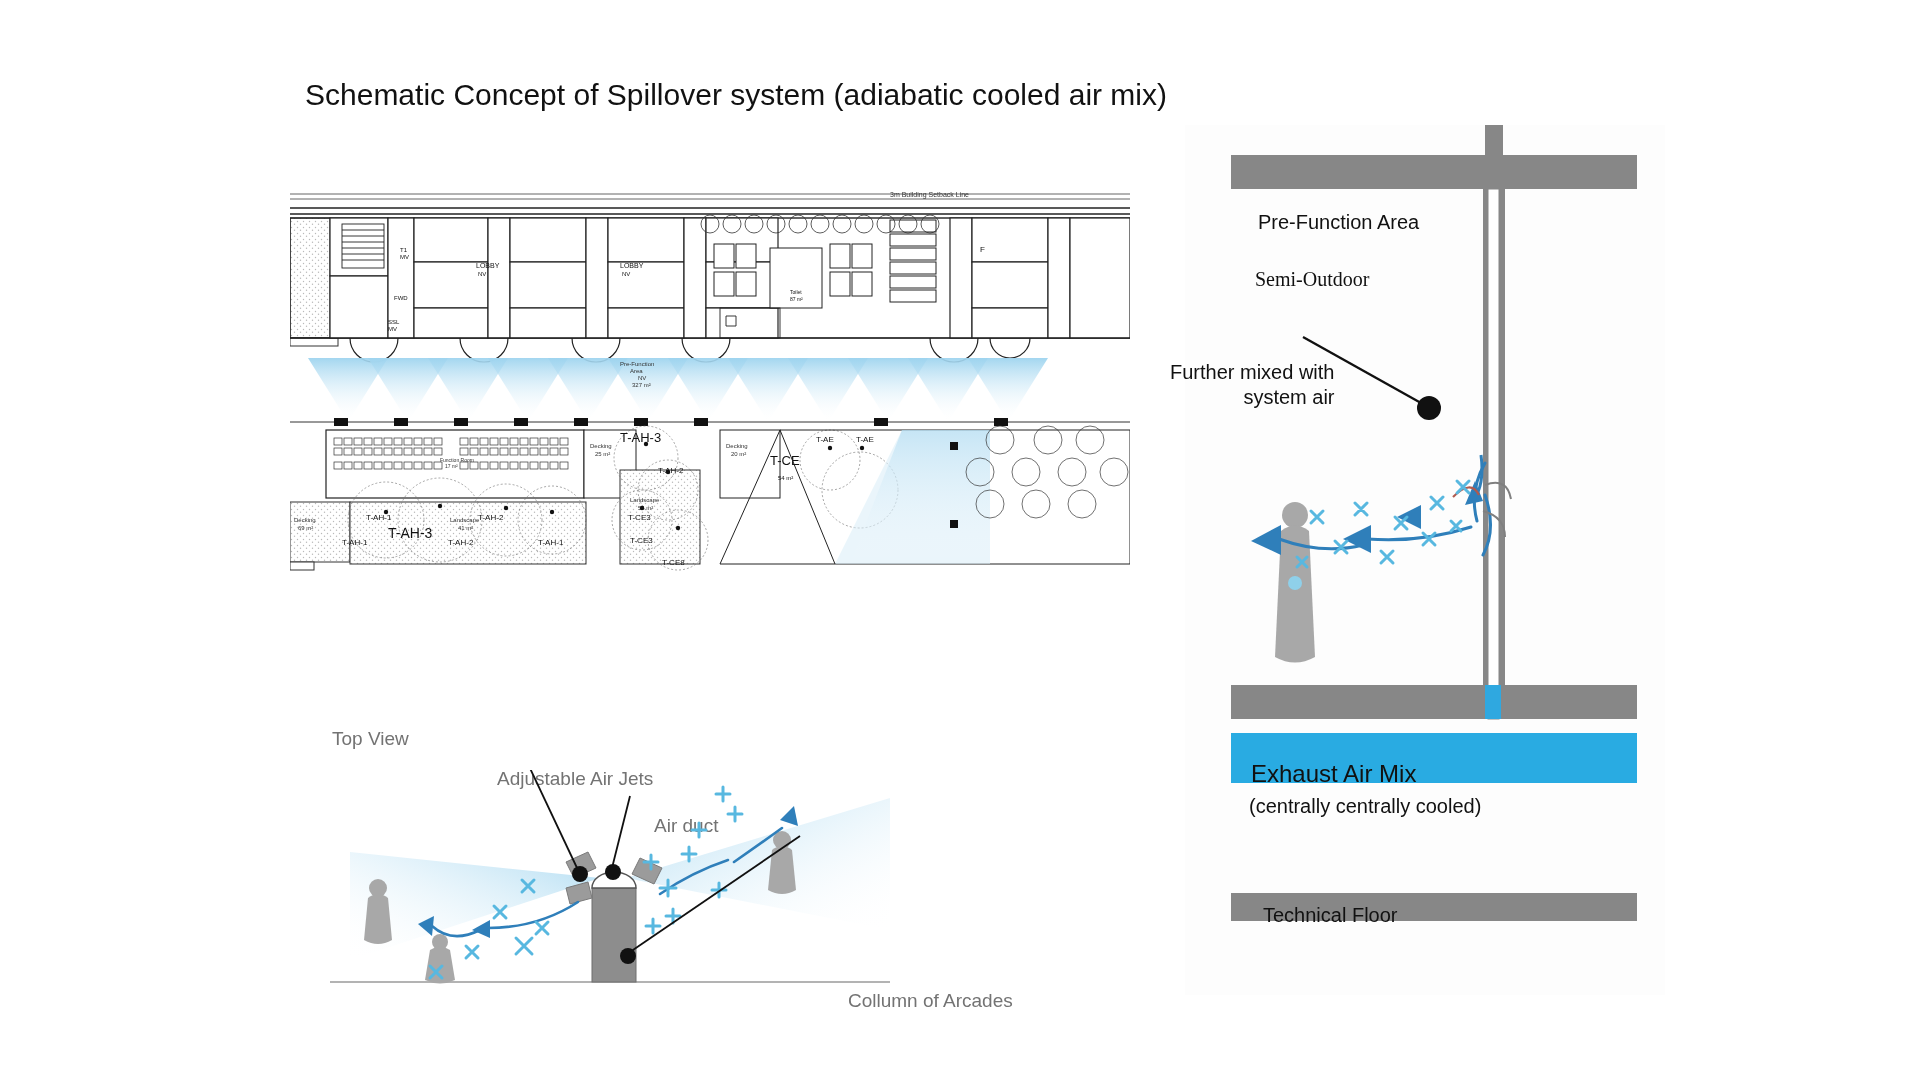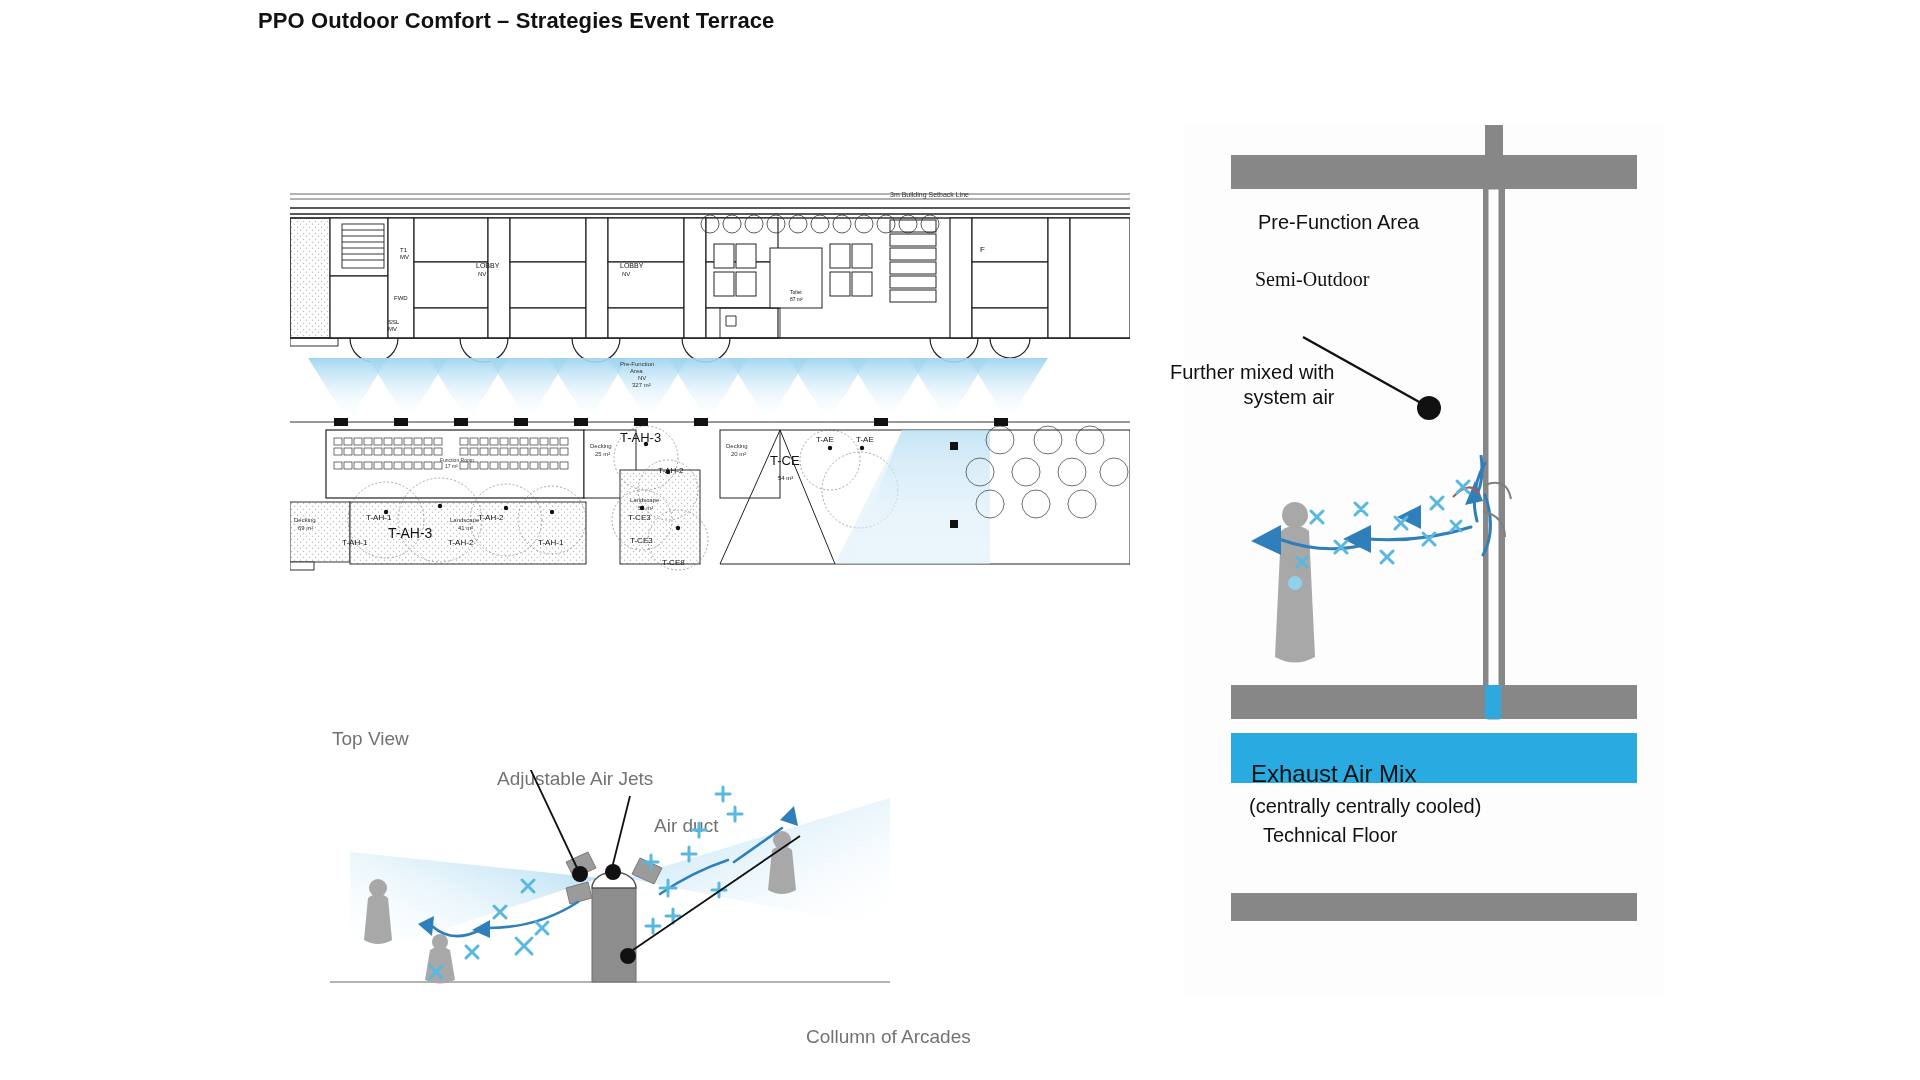--- a/index.html
+++ b/index.html
@@ -24,45 +24,45 @@
     position:absolute;left:290px;top:190px;width:840px;height:480px;
     background:#ffffff;
   }
   .plan svg{display:block;}
 
   
   .lbl{position:absolute;font-size:19px;color:#737373;white-space:nowrap;}
   .lbl-topview{left:332px;top:728px;font-size:19px;}
   .lbl-jets{left:497px;top:768px;}
   .lbl-duct{left:654px;top:815px;}
-  .lbl-column{left:806px;top:990px;margin-top:36px;}
+  .lbl-column{left:848px;top:990px;}
 
   
   .detail{position:absolute;left:330px;top:770px;width:620px;height:300px;}
 
   
   .right{
     position:absolute;left:1185px;top:125px;width:480px;height:870px;
     background:#fdfdfd;
   }
   .right svg{display:block;}
   .rlbl{position:absolute;font-size:20px;color:#111;white-space:nowrap;text-align:right;}
   .rlbl-prefunction{left:1258px;top:211px;}
   .rlbl-semi{left:1255px;top:268px;font-family:Liberation Serif, serif;}
   .rlbl-mixed{left:1170px;top:360px;line-height:1.25;}
   .rlbl-exhaust{left:1251px;top:760px;font-size:24px;}
   .rlbl-central{left:1249px;top:795px;font-size:20px;}
-  .rlbl-tech{left:1263px;top:824px;font-size:20px;}
+  .rlbl-tech{left:1263px;top:904px;font-size:20px;}
 </style>
 </head>
 <body>
 
 <div class="slide">
 
-  <div class="hdr-title">PPO Outdoor Comfort – Strategies Event Terrace</div>
+  <div class="sub-title">Schematic Concept of Spillover system (adiabatic cooled air mix)</div>
 
   <div class="plan">
     <svg width="840" height="480" viewBox="0 0 840 480" xmlns="http://www.w3.org/2000/svg">
       <defs>
         <pattern id="hatch" width="6" height="6" patternUnits="userSpaceOnUse">
           <rect width="6" height="6" fill="#ffffff"></rect>
           <circle cx="1.5" cy="1.5" r="0.7" fill="#b9b9b9"></circle>
           <circle cx="4.5" cy="4.2" r="0.7" fill="#b9b9b9"></circle>
         </pattern>
         <linearGradient id="coneGrad" x1="0" y1="0" x2="0" y2="1">

